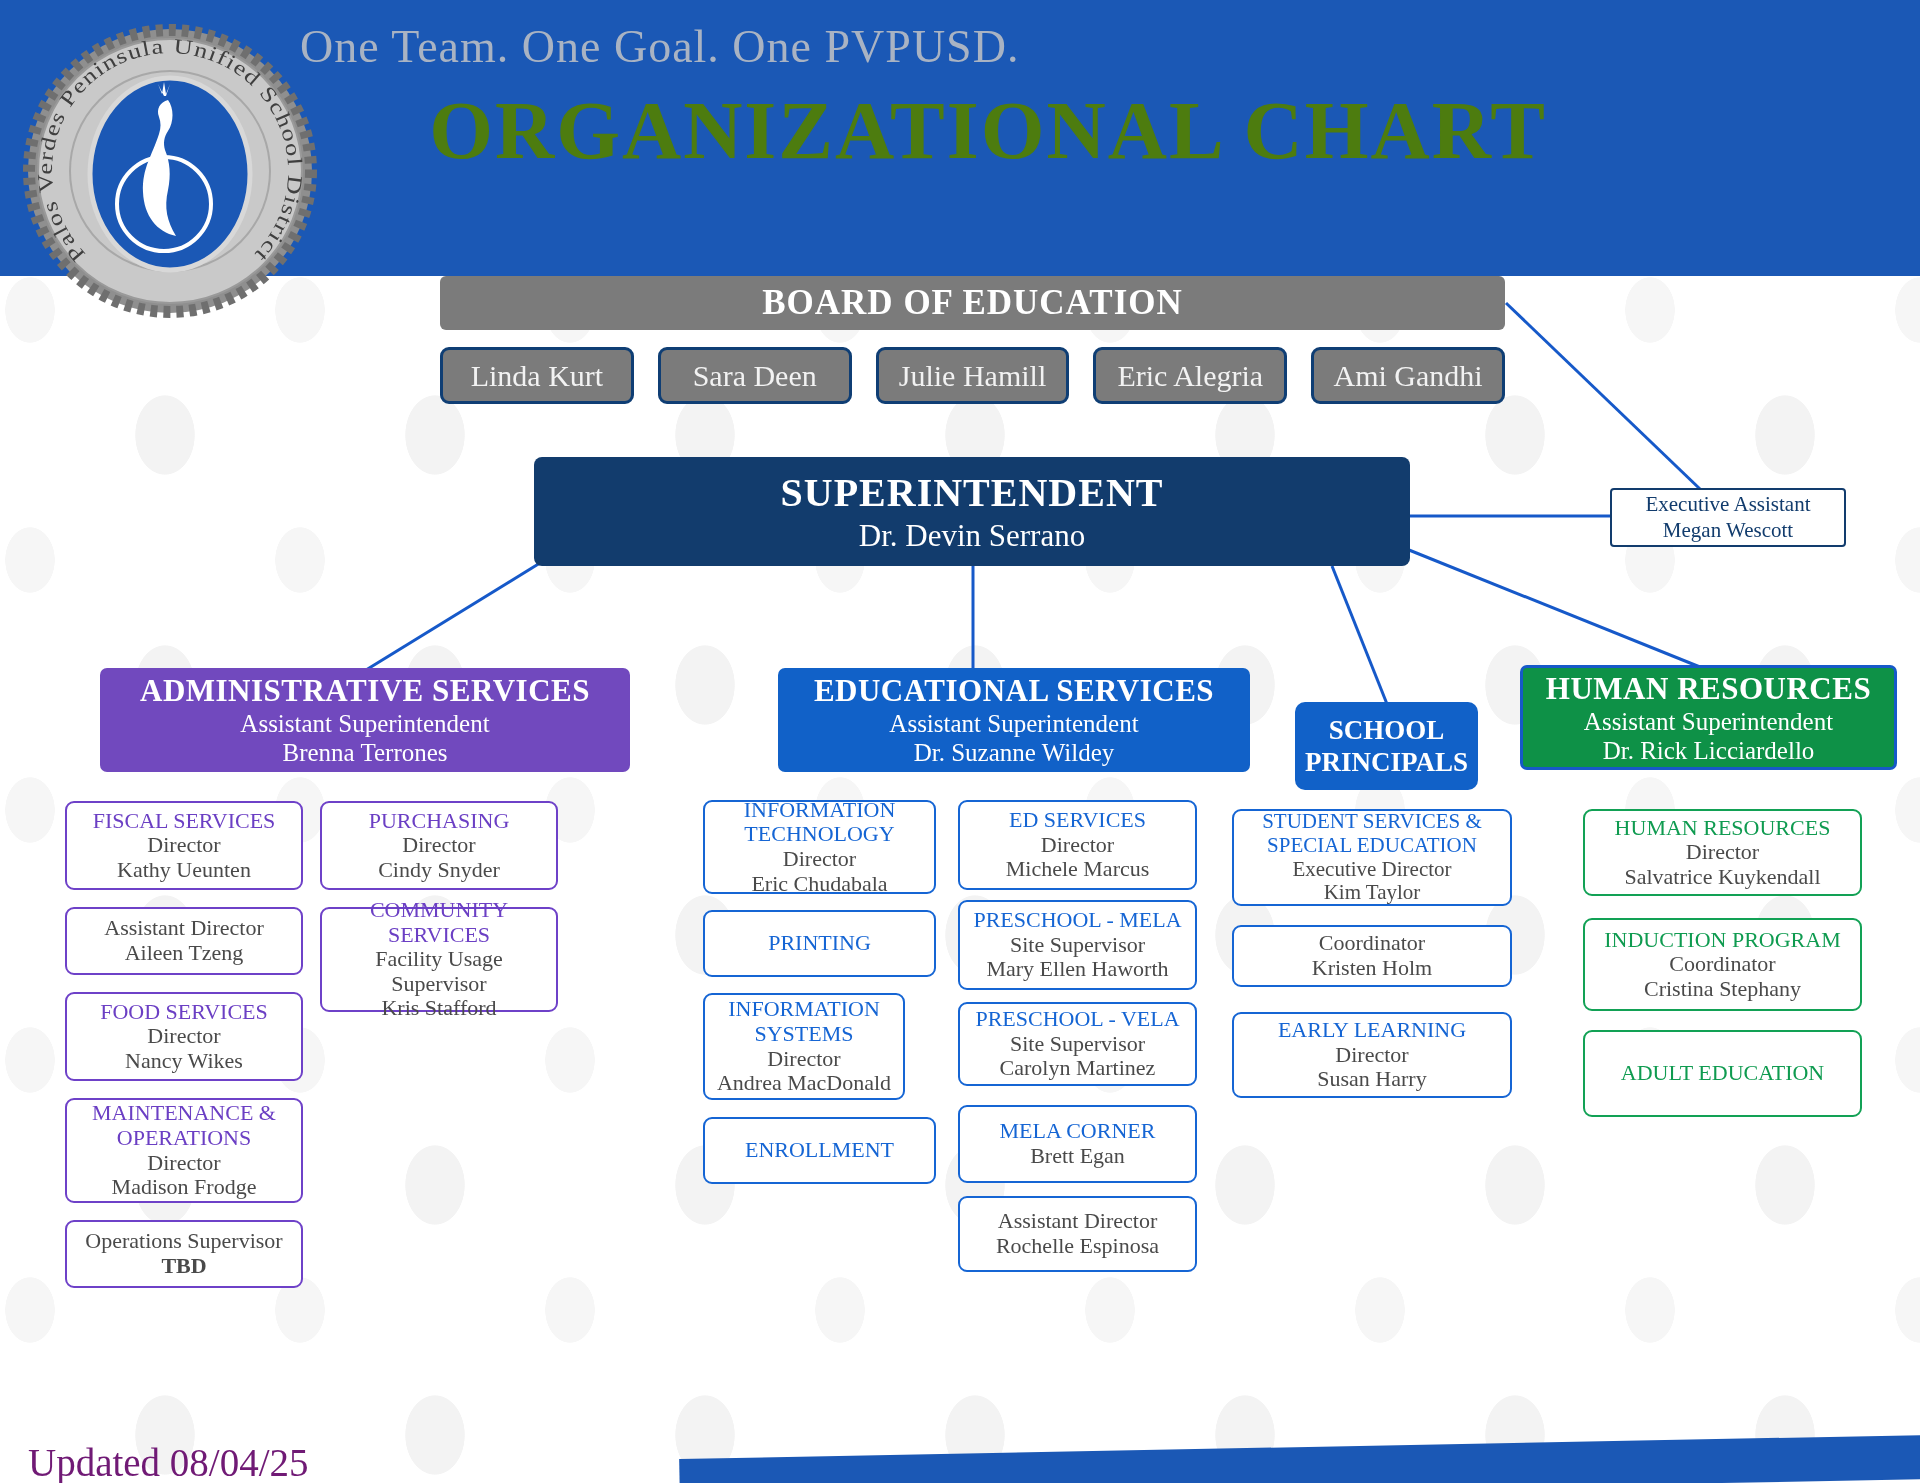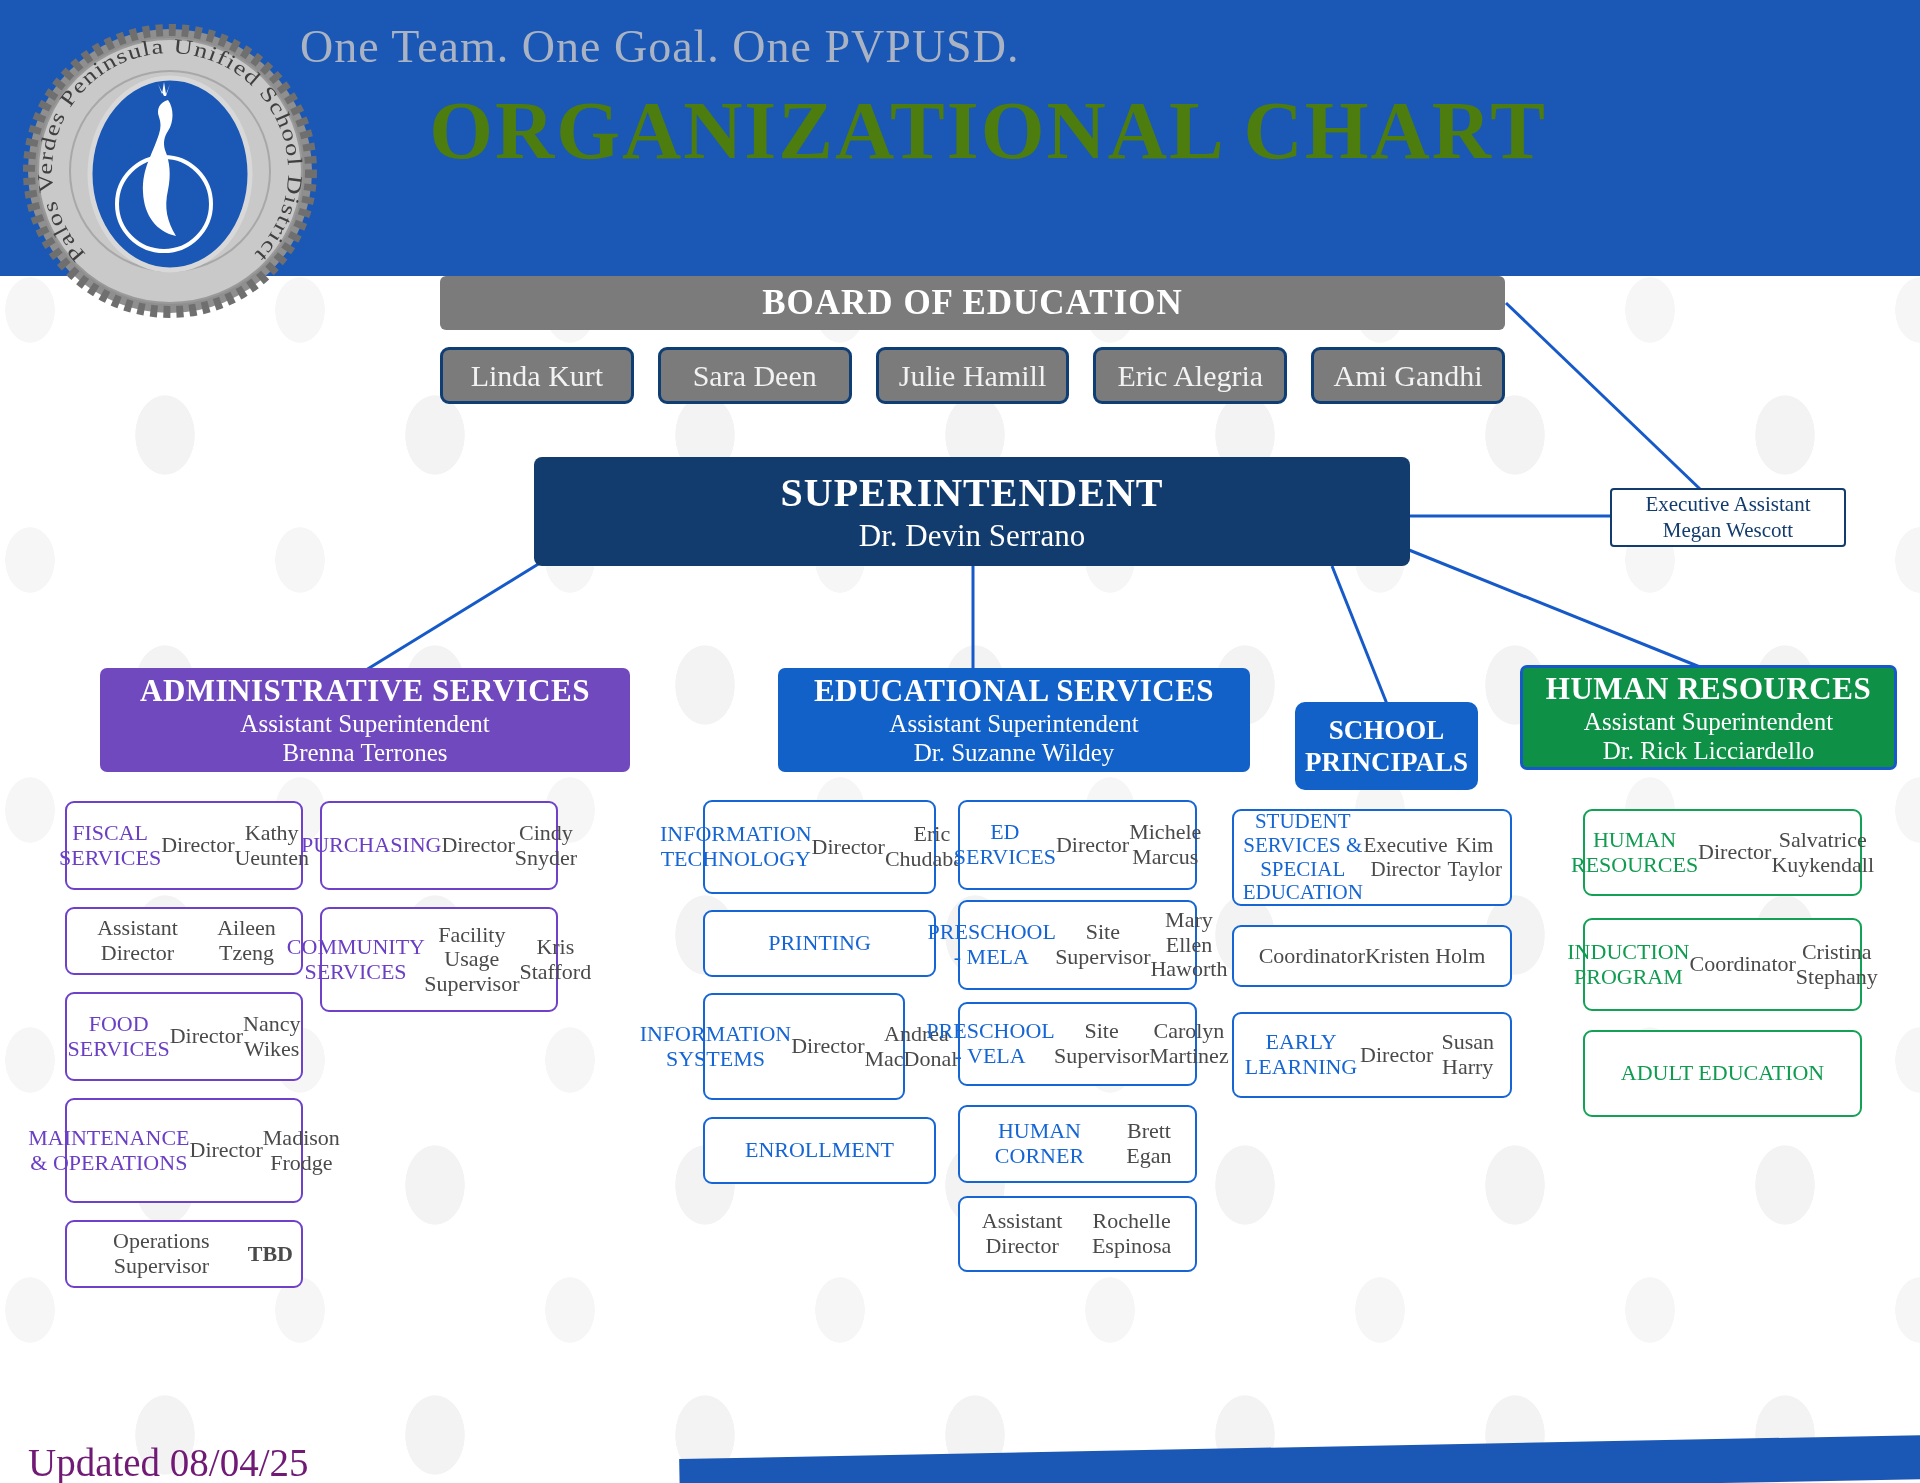--- a/index.html
+++ b/index.html
@@ -40,21 +40,21 @@
     align-items:center;justify-content:center;box-sizing:border-box;}
   .branch .bt{font-size:31px;font-weight:bold;letter-spacing:.5px;}
   .branch .bs{font-size:25px;line-height:1.16;}
   .b-admin{left:100px;top:668px;width:530px;height:104px;background:#7149be;text-align:center;}
   .b-ed{left:778px;top:668px;width:472px;height:104px;background:#1161c8;}
   .b-sp{left:1295px;top:702px;width:183px;height:88px;background:#1161c8;
     font-size:27px;font-weight:bold;line-height:1.2;padding:0 10px;border-radius:10px;}
   .b-hr{left:1520px;top:665px;width:377px;height:105px;background:#0e9147;border:3px solid #1659c9;}
   
   .cbox{position:absolute;background:#fff;border-radius:9px;box-sizing:border-box;
-    display:flex;flex-direction:row;align-items:center;justify-content:center;
+    display:flex;flex-direction:column;align-items:center;justify-content:center;
     text-align:center;font-size:22px;line-height:1.12;color:#4a4a4a;padding:4px 8px;}
   .pb{border:2.5px solid #6e41c8;}
   .bb{border:2.5px solid #1565d4;}
   .gb{border:2px solid #12a155;}
   .tp{color:#6b3fc4;}
   .tb{color:#1565d4;}
   .tg{color:#0f9b50;}
   .bold{font-weight:bold;}
   .small{font-size:21px;}
   
@@ -202,21 +202,21 @@
   <div class="tb">PRESCHOOL - MELA</div>
   <div>Site Supervisor</div>
   <div>Mary Ellen Haworth</div>
 </div>
 <div class="cbox bb" style="left:958px;top:1002px;width:239px;height:84px">
   <div class="tb">PRESCHOOL - VELA</div>
   <div>Site Supervisor</div>
   <div>Carolyn Martinez</div>
 </div>
 <div class="cbox bb" style="left:958px;top:1105px;width:239px;height:78px">
-  <div class="tb">HUMAN CORNER</div>
+  <div class="tb">MELA CORNER</div>
   <div>Brett Egan</div>
 </div>
 <div class="cbox bb" style="left:958px;top:1196px;width:239px;height:76px">
   <div>Assistant Director</div>
   <div>Rochelle Espinosa</div>
 </div>
 
 <div class="cbox bb small" style="left:1232px;top:809px;width:280px;height:97px">
   <div class="tb">STUDENT SERVICES &amp; SPECIAL EDUCATION</div>
   <div>Executive Director</div>

